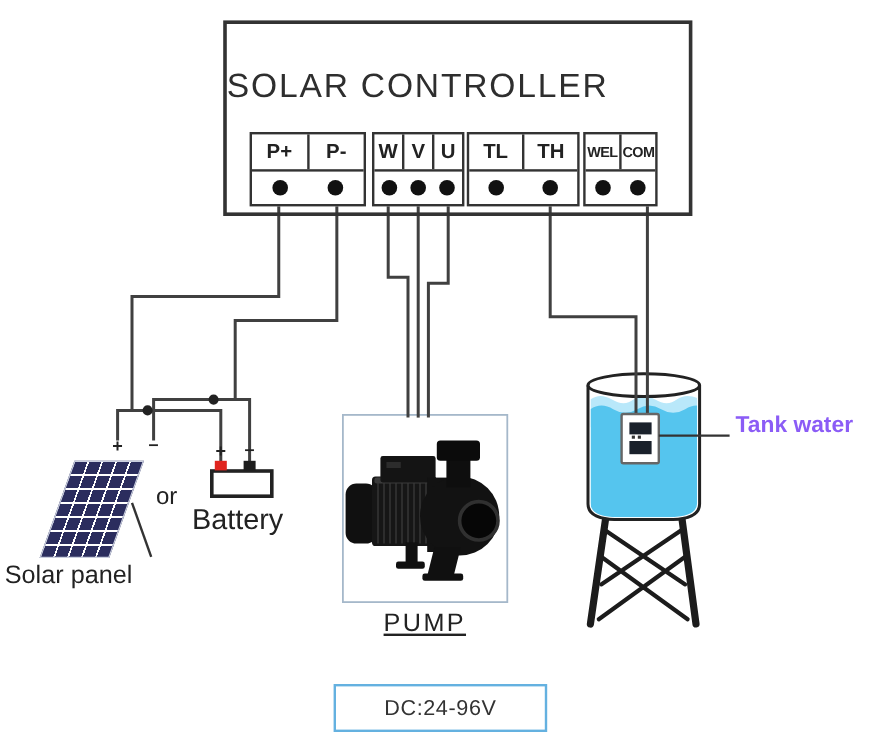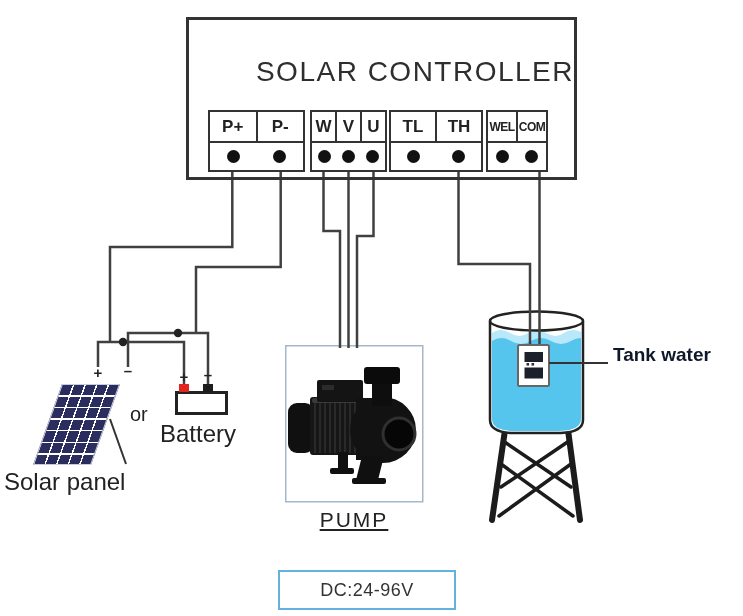--- a/index.html
+++ b/index.html
@@ -8,21 +8,21 @@
     font-family:"Liberation Sans",sans-serif;color:#222;
   }
   #wiring{position:absolute;left:0;top:0;}
 
   
   .controller{
     position:absolute;left:186px;top:17px;width:391px;height:163px;
     border:3px solid #333;box-sizing:border-box;background:transparent;
   }
   .controller-title{
-    position:absolute;left:0;top:36px;width:100%;text-align:right;
+    position:absolute;left:0;top:36px;width:100%;text-align:left;
     font-size:28px;letter-spacing:1.5px;color:#2e2e2e;font-weight:500;
   }
   .tgroup{
     position:absolute;top:110px;border:2px solid #333;box-sizing:border-box;
     background:#fff;
   }
   .tg1{left:208px;width:97px;}
   .tg2{left:310px;width:77px;}
   .tg3{left:389px;width:94px;}
   .tg4{left:486px;width:62px;}
@@ -58,25 +58,25 @@
   .batt-term.neg{left:203px;background:#1d1d1d;}
 
   
   .polarity{
     position:absolute;width:16px;text-align:center;
     font-size:15px;font-weight:600;color:#222;
   }
 
   
   .lbl{position:absolute;color:#222;}
-  .lbl-solar{left:4px;top:468px;font-size:24px;}
+  .lbl-solar{left:4px;top:468px;font-size:21px;}
   .lbl-or{left:130px;top:403px;font-size:20px;}
   .lbl-battery{left:160px;top:420px;font-size:24px;}
   .lbl-pump{left:285px;top:508px;width:138px;text-align:center;font-size:21px;letter-spacing:2px;text-decoration:underline;}
-  .lbl-sensor1{left:613px;top:344px;font-size:19px;font-weight:600;color:#0f172a;}
+  .lbl-sensor1{left:613px;top:344px;font-size:19px;font-weight:600;color:#8b5cf6;}
   .lbl-sensor2{left:613px;top:364px;font-size:19px;font-weight:600;color:#2e2e2e;}
 
   
   .dc-badge{
     position:absolute;left:278px;top:570px;width:178px;height:40px;
     border:2px solid #64b1e0;box-sizing:border-box;background:#fff;
     display:flex;align-items:center;justify-content:center;
     font-size:18px;color:#333;letter-spacing:0.5px;
   }
 </style>

